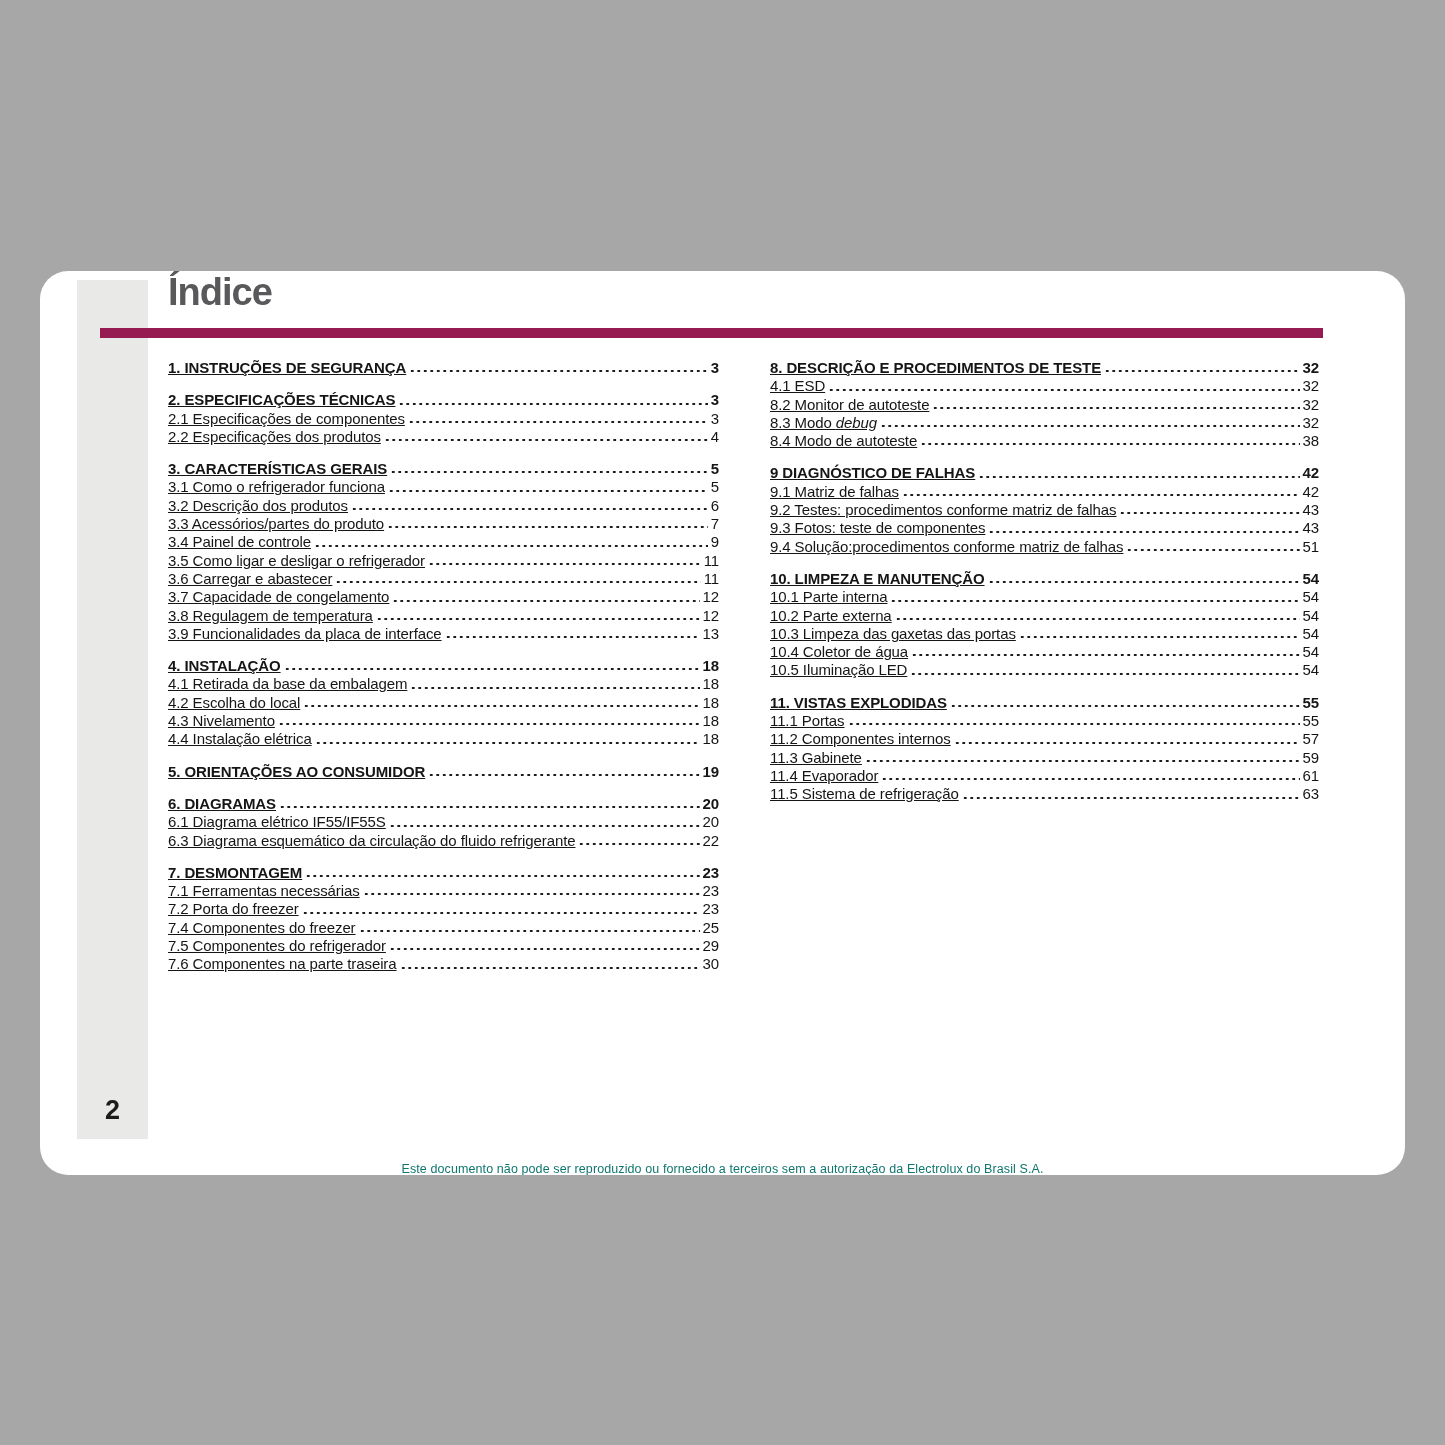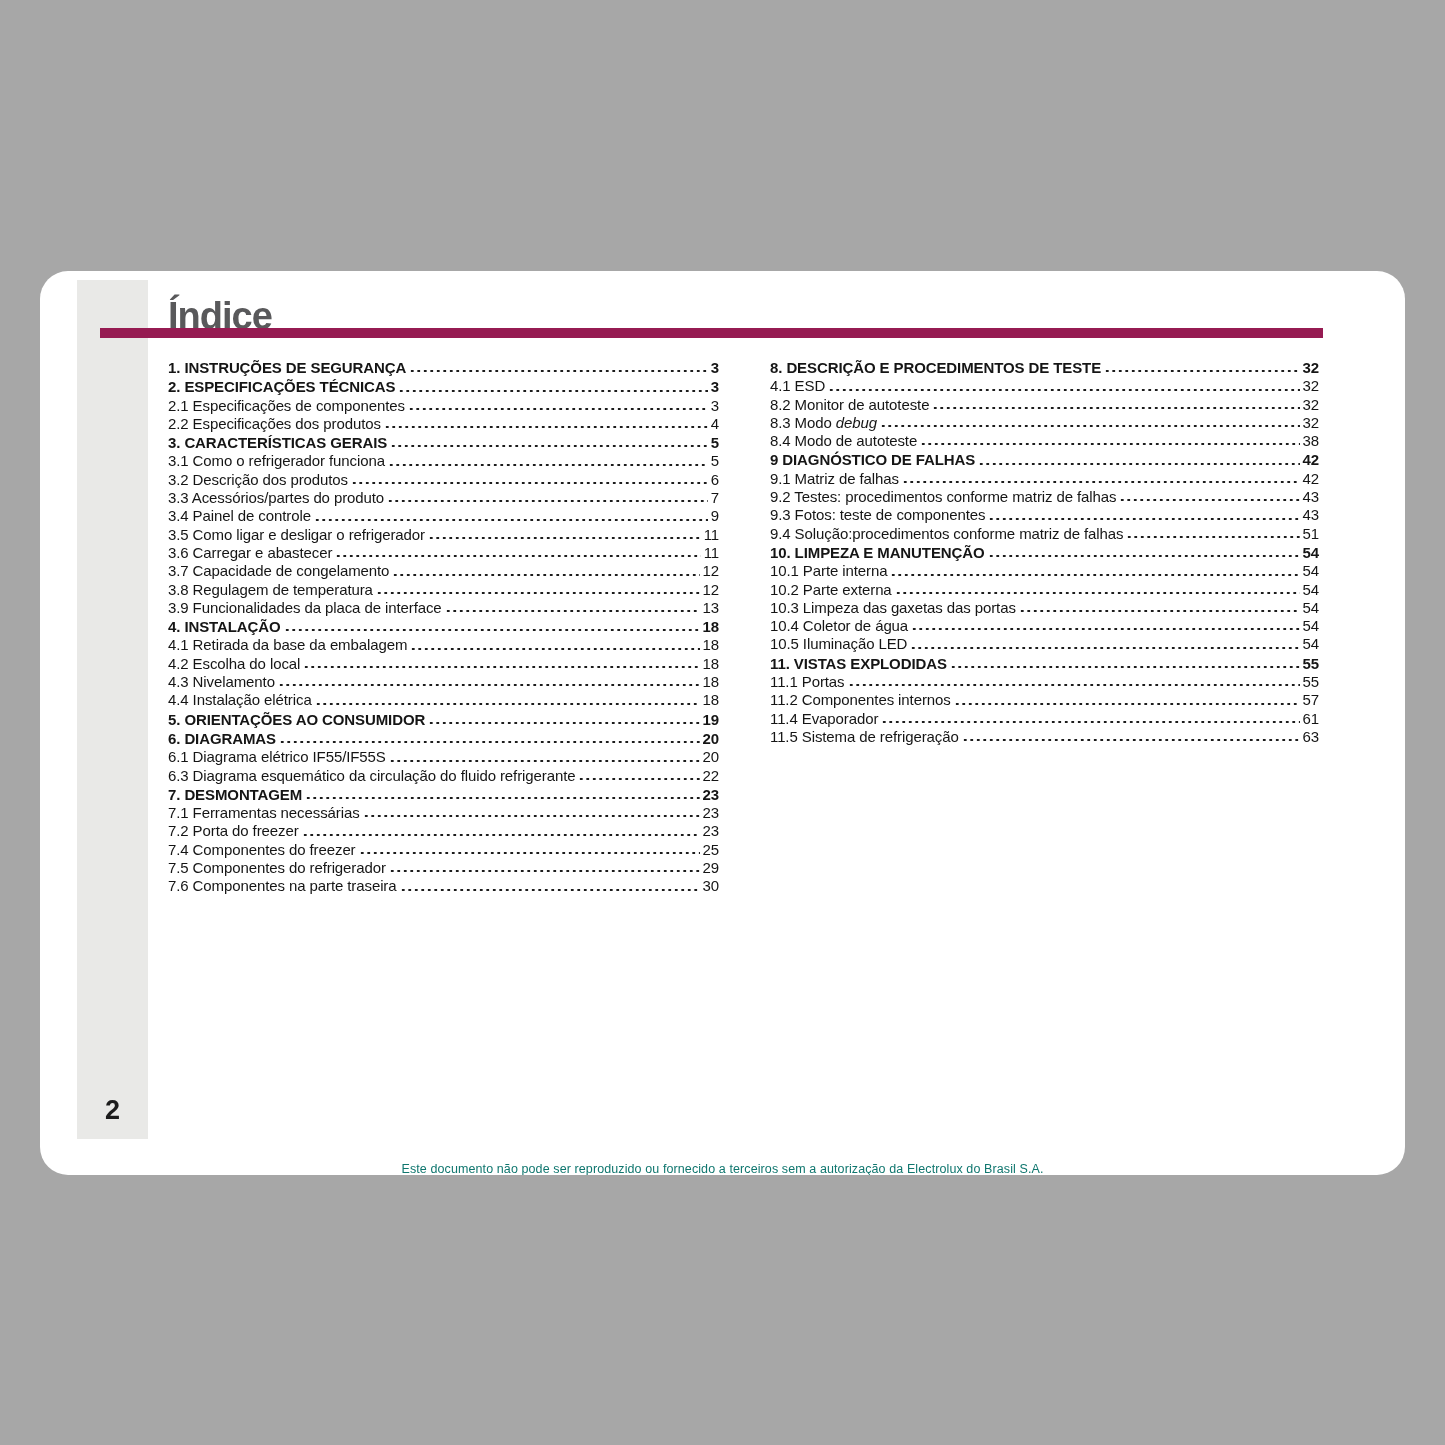--- a/index.html
+++ b/index.html
@@ -40,52 +40,52 @@
     top: 824px;
     width: 71px;
     text-align: center;
     font-size: 27px;
     font-weight: bold;
     color: #1c1c1c;
   }
   .title {
     position: absolute;
     left: 128px;
-    top: 24px;
+    top: 0;
     margin: 0;
     font-size: 38px;
     font-weight: bold;
     letter-spacing: -1px;
     color: #59595b;
   }
   .rule {
     position: absolute;
     left: 60px;
     top: 57px;
     width: 1223px;
     height: 10px;
     background: #961b52;
   }
   .col {
     position: absolute;
     top: 88px;
   }
   .col-left  { left: 128px; width: 551px; }
   .col-right { left: 730px; width: 549px; }
-  .toc-group + .toc-group { margin-top: 1px; }
+  .toc-group + .toc-group { margin-top: 14px; }
   .toc-row {
     display: flex;
     align-items: baseline;
     font-size: 15px;
     line-height: 18.3px;
     color: #151515;
     letter-spacing: -0.1px;
   }
   .toc-header .lbl, .toc-header .pg { font-weight: bold; }
-  .lbl { white-space: nowrap; }
+  .lbl { white-space: nowrap; text-decoration: underline; }
   .dots {
     flex: 1;
     min-width: 8px;
     align-self: flex-end;
     height: 6px;
     margin: 0 3px 3px 3px;
     background-image: radial-gradient(circle, #1c1c1c 1.15px, transparent 1.5px);
     background-size: 6.5px 6px;
     background-repeat: repeat-x;
     background-position: left bottom;
@@ -369,20 +369,25 @@
             <span class="lbl">11.1 Portas</span>
             <span class="dots"></span>
             <span class="pg">55</span>
           </div>
           <div class="toc-row">
             <span class="lbl">11.2 Componentes internos</span>
             <span class="dots"></span>
             <span class="pg">57</span>
           </div>
           <div class="toc-row">
+            <span class="lbl">11.3 Gabinete</span>
+            <span class="dots"></span>
+            <span class="pg">59</span>
+          </div>
+          <div class="toc-row">
             <span class="lbl">11.4 Evaporador</span>
             <span class="dots"></span>
             <span class="pg">61</span>
           </div>
           <div class="toc-row">
             <span class="lbl">11.5 Sistema de refrigeração</span>
             <span class="dots"></span>
             <span class="pg">63</span>
           </div>
         </div>

